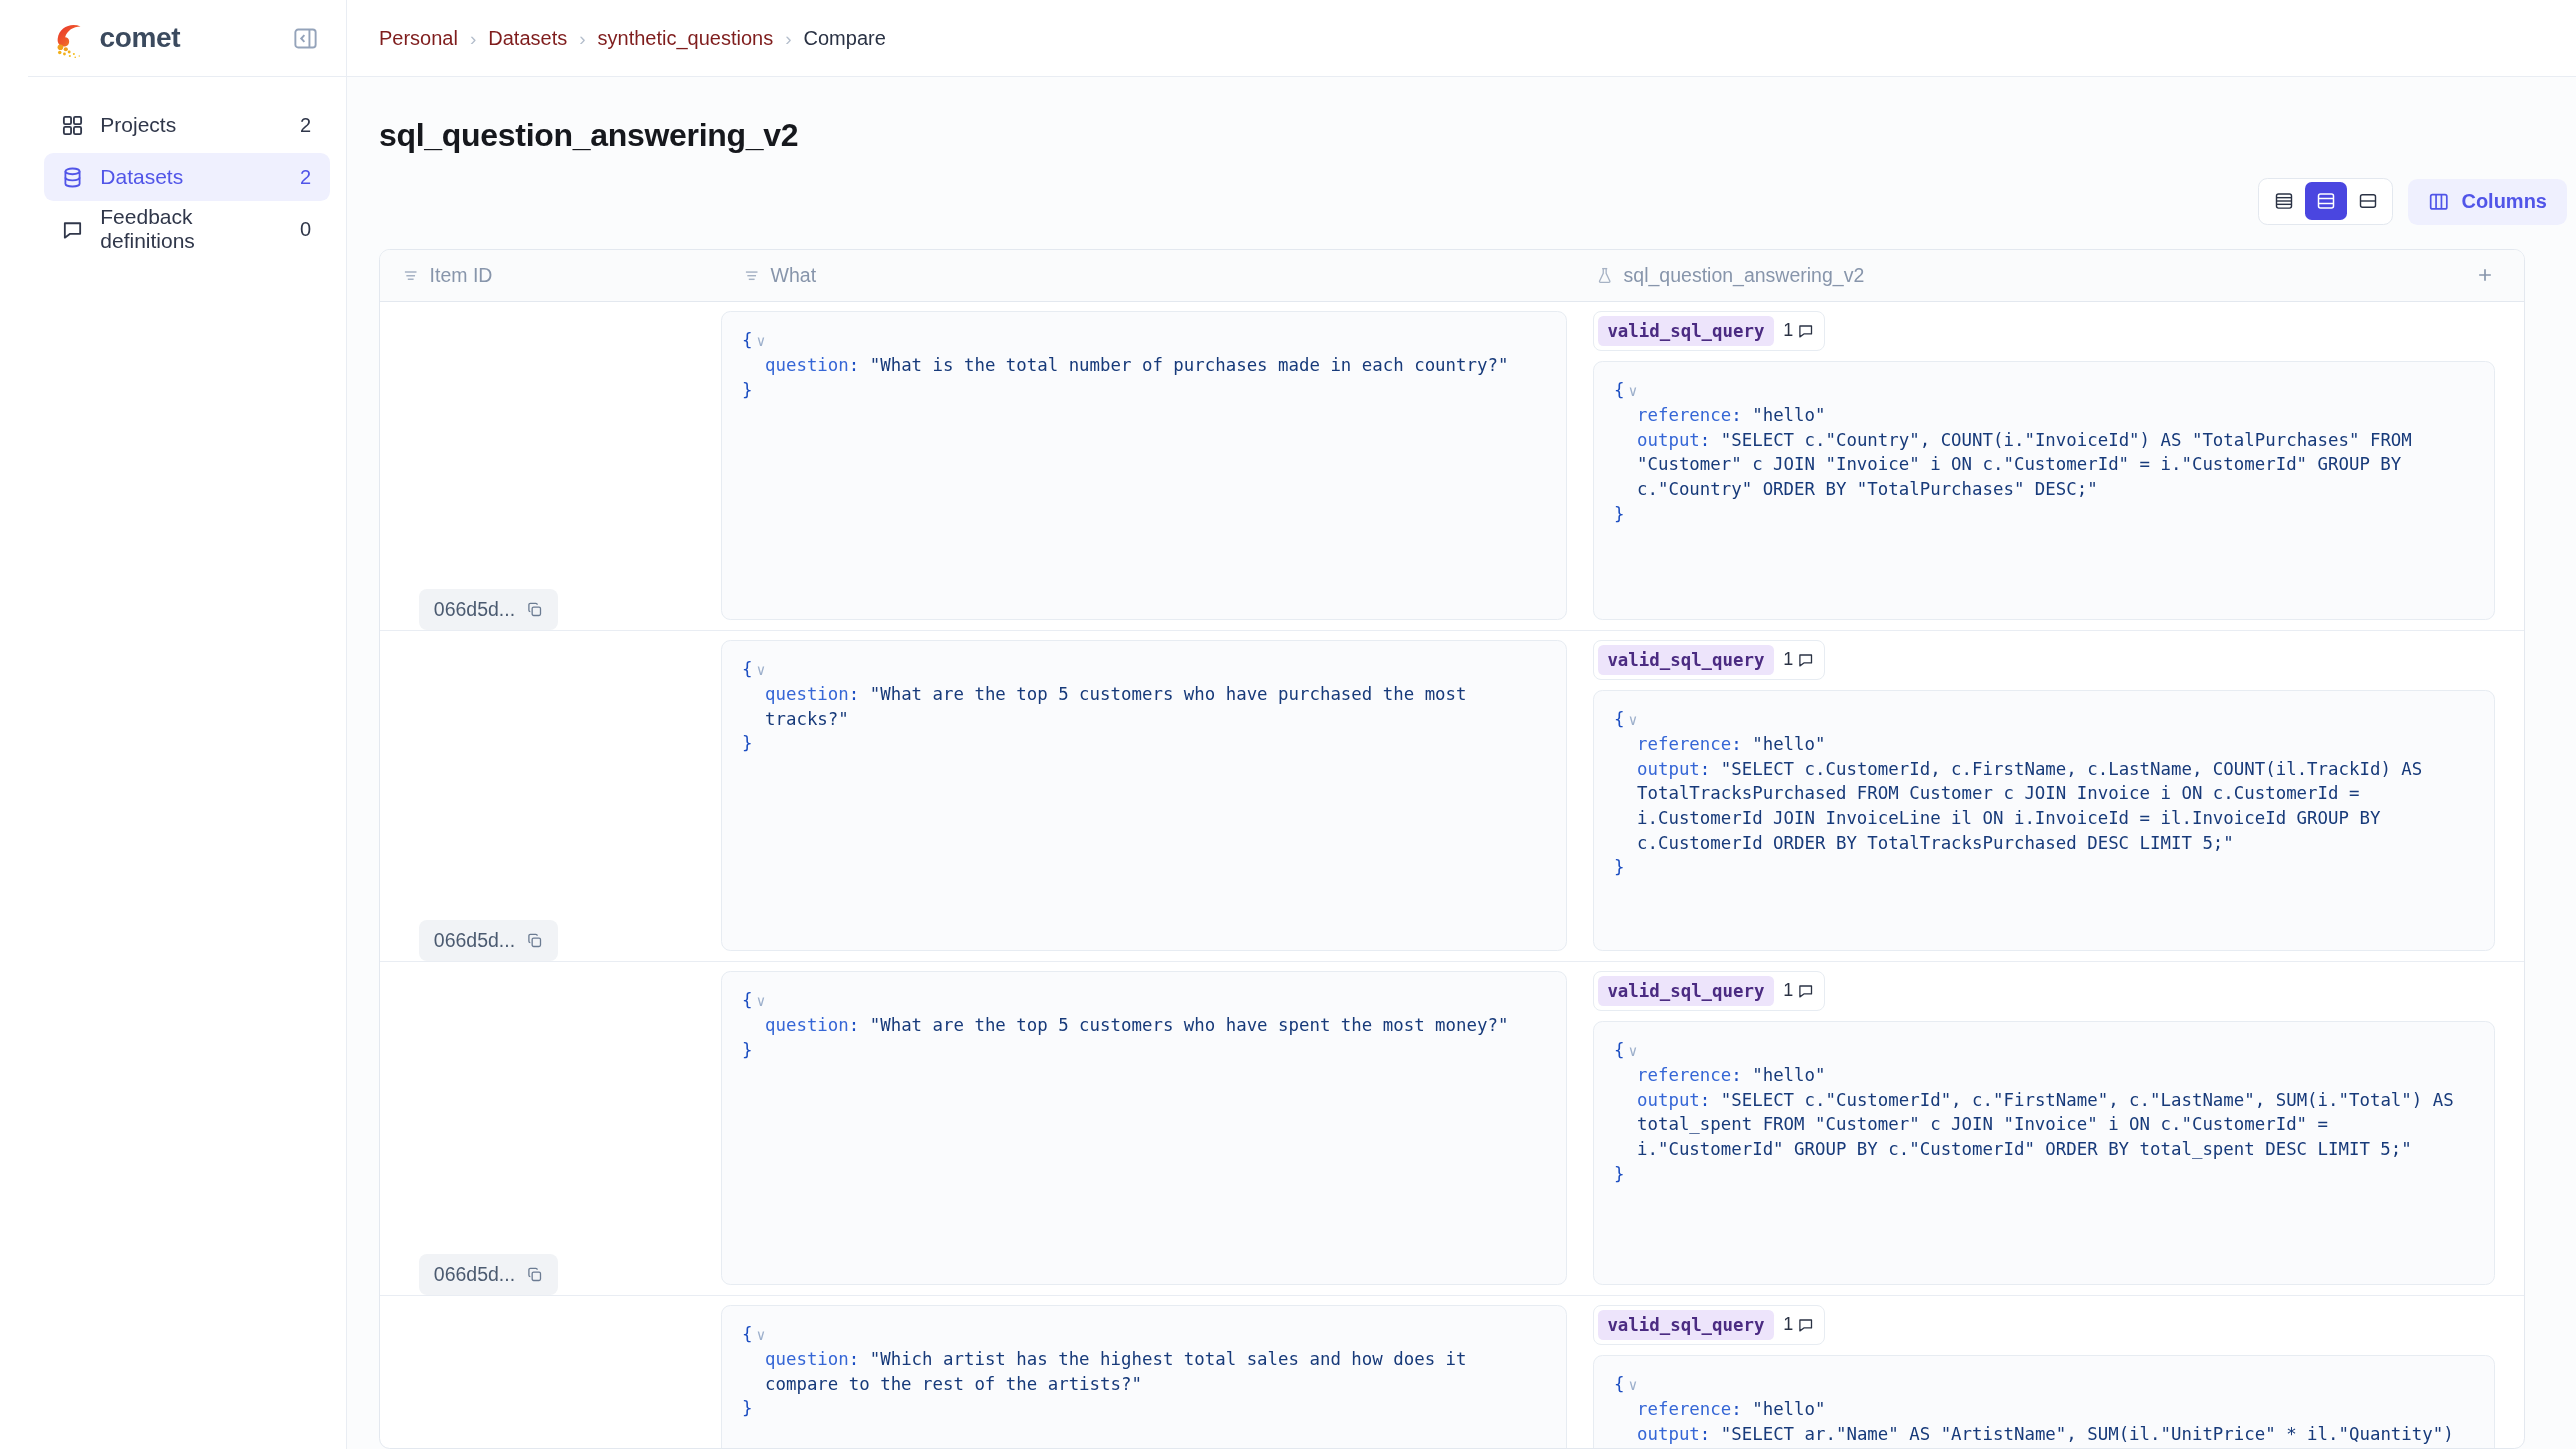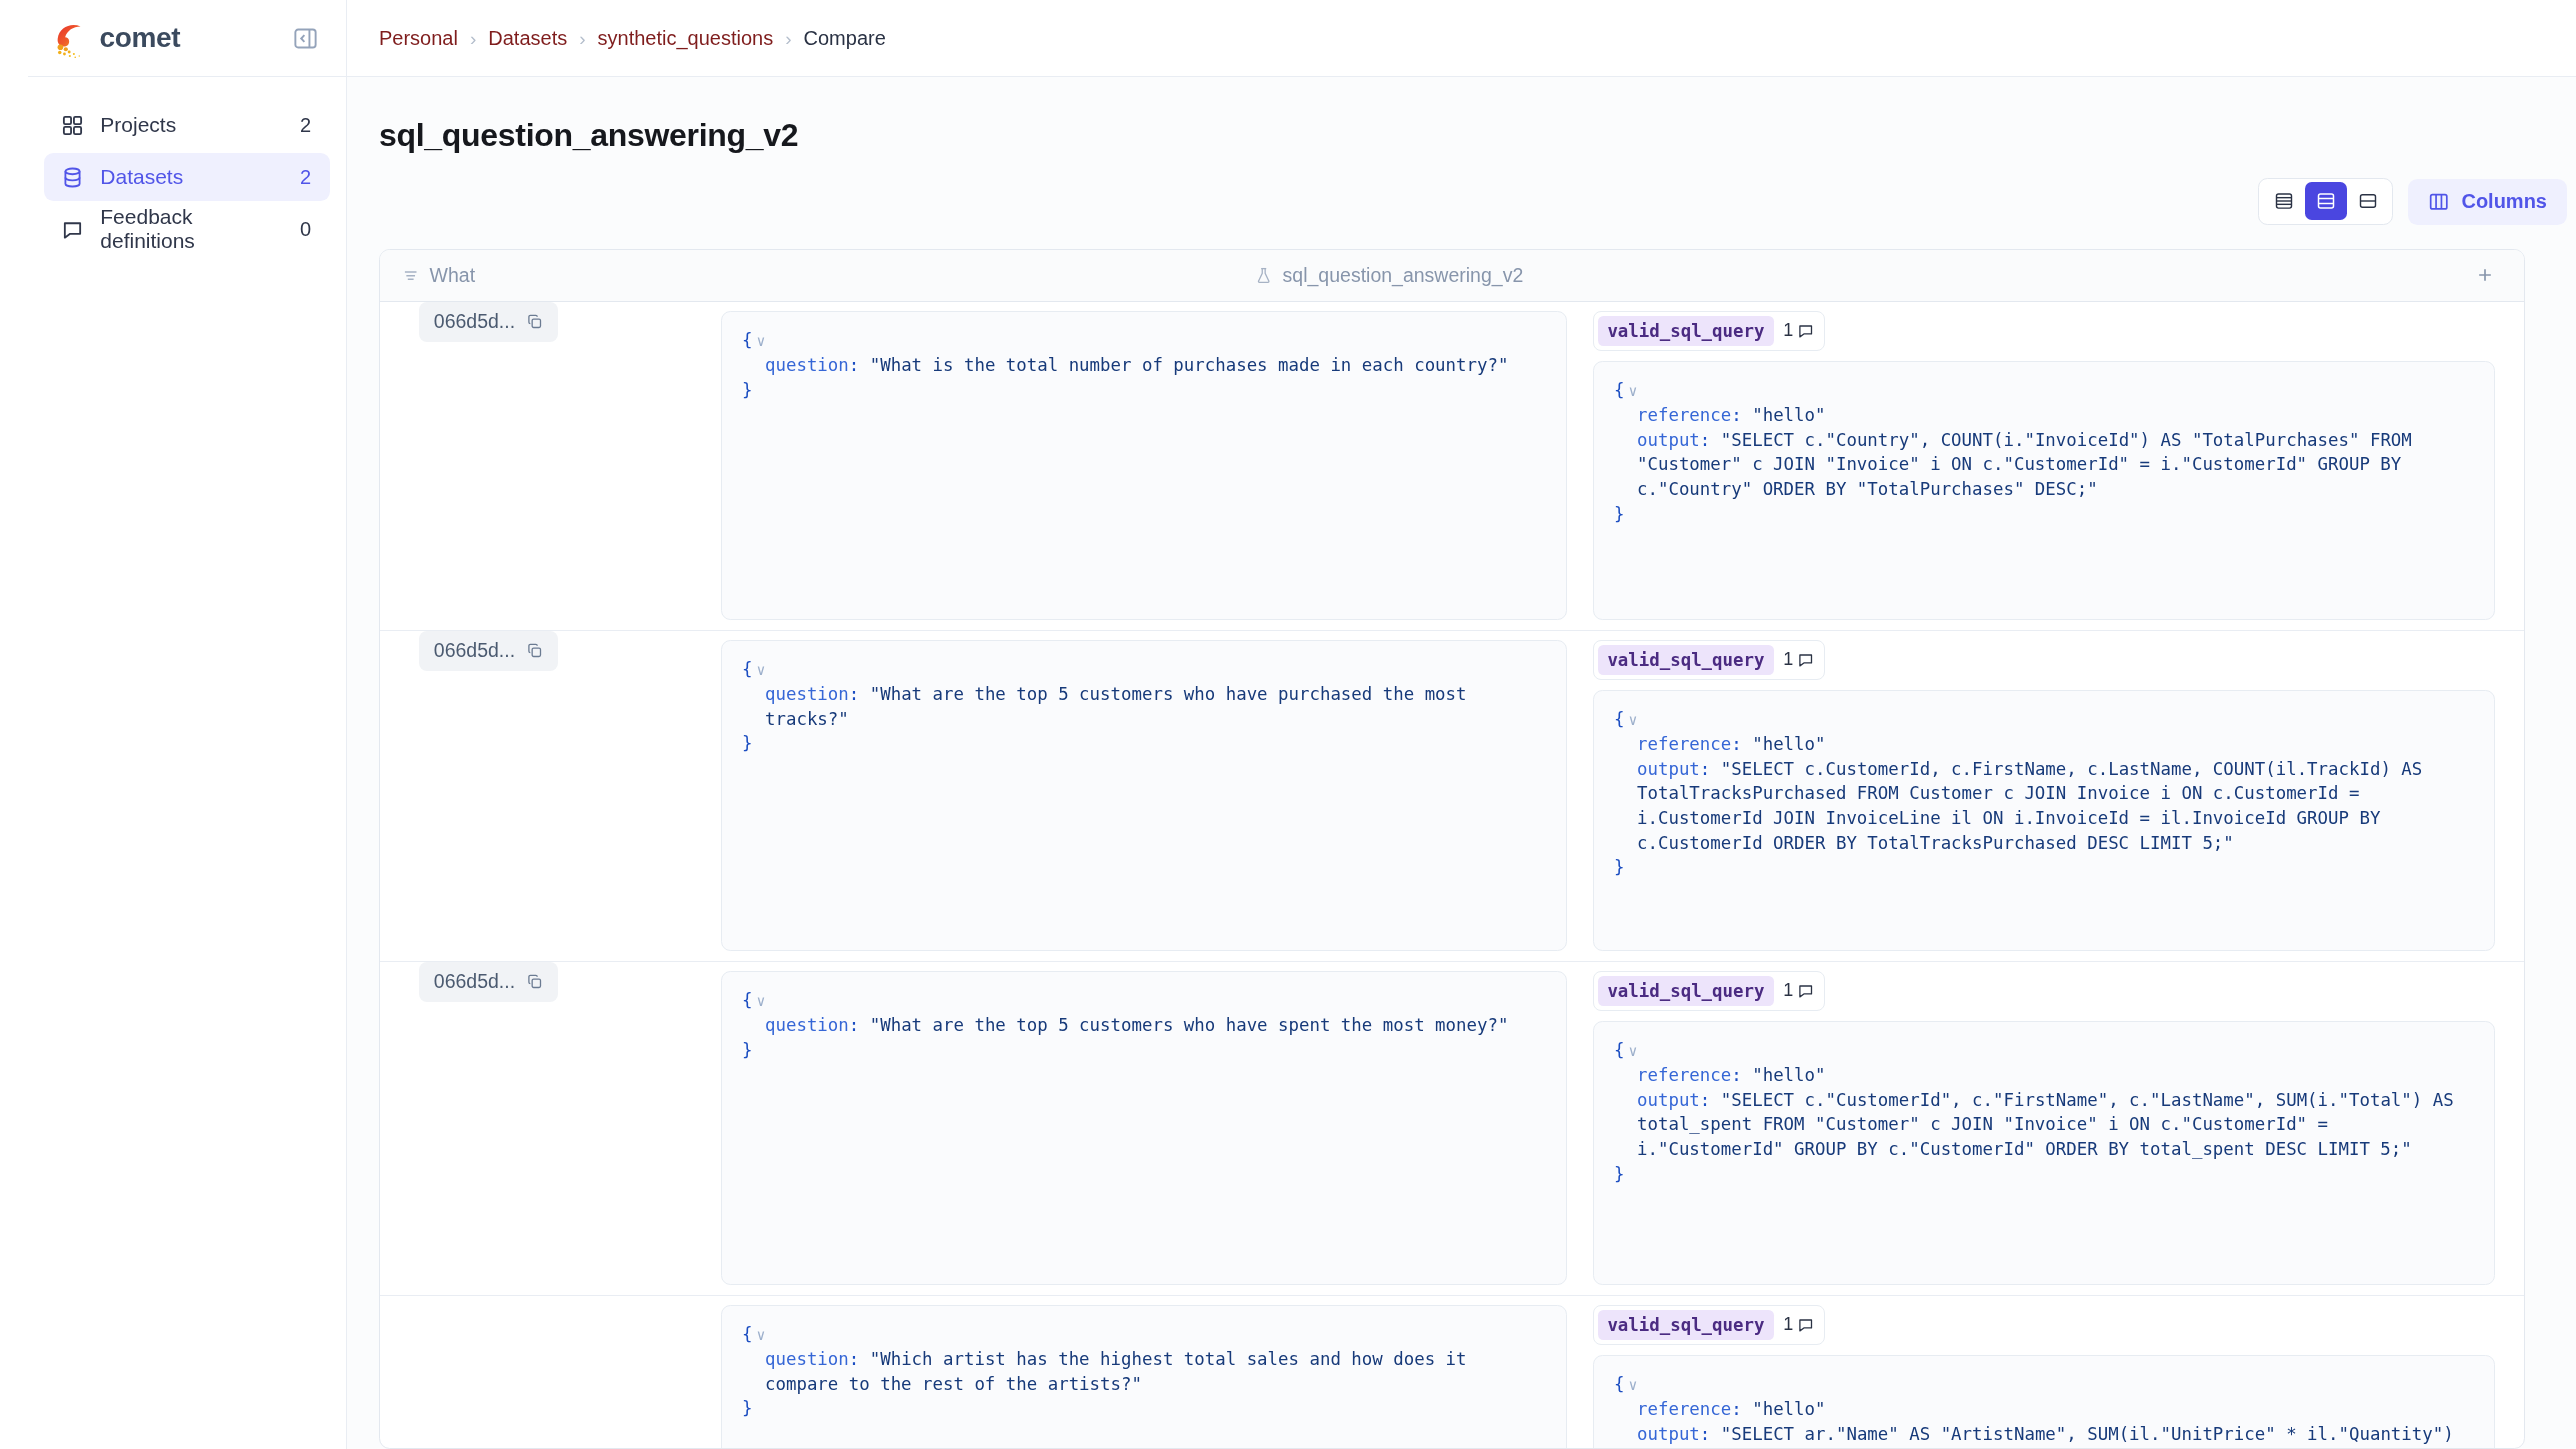--- a/index.html
+++ b/index.html
@@ -112,21 +112,21 @@
   .th-itemid { width: 341px; flex: 0 0 341px; }
   .th-input  { width: 853px; flex: 0 0 853px; }
   .th-out    { flex: 1; display: flex; align-items: center; justify-content: space-between; padding-right: 29.5px; }
   .th-out-left { display: flex; align-items: center; gap: 10.7px; }
   .plus-btn { color: #8795AB; display: flex; align-items: center; }
 
   .trow { display: flex; border-bottom: 1.3px solid #E9EDF3; }
   .td { padding: 0; }
   .td-itemid {
     width: 341px; flex: 0 0 341px;
-    display: flex; align-items: flex-start; justify-content: flex-start;
+    display: flex; align-items: flex-end; justify-content: flex-start;
     padding-left: 39px;
   }
   .id-chip {
     display: inline-flex; align-items: center; gap: 10.7px;
     background: #F1F3F6; border-radius: 8px;
     padding: 8.7px 14.8px; font-size: 19.5px; color: #4B5A70; font-weight: 500;
   }
   .copy-ic { color: #6B7B92; display: flex; }
 
   .td-input { width: 853px; flex: 0 0 853px; padding: 9.4px 6.7px 9.4px 0; }
@@ -295,20 +295,30 @@
               <line x1="15" y1="4" x2="15" y2="20"></line>
           </svg>
         </span>
         <span>Columns</span>
       </div>
     </div>
 
     <div class="table-wrap">
 
       <div class="thead">
+        <div class="th th-itemid">
+          <span class="th-ic">
+            <svg width="17.4" height="17.4" viewBox="0 0 24 24" fill="none" stroke="currentColor" stroke-width="2">
+              <line x1="4" y1="7" x2="20" y2="7"></line>
+                <line x1="6" y1="12" x2="18" y2="12"></line>
+                <line x1="8" y1="17" x2="16" y2="17"></line>
+            </svg>
+          </span>
+          <span>Item ID</span>
+        </div>
         <div class="th th-input">
           <span class="th-ic">
             <svg width="17.4" height="17.4" viewBox="0 0 24 24" fill="none" stroke="currentColor" stroke-width="2">
               <line x1="4" y1="7" x2="20" y2="7"></line>
                 <line x1="6" y1="12" x2="18" y2="12"></line>
                 <line x1="8" y1="17" x2="16" y2="17"></line>
             </svg>
           </span>
           <span>What</span>
         </div>

